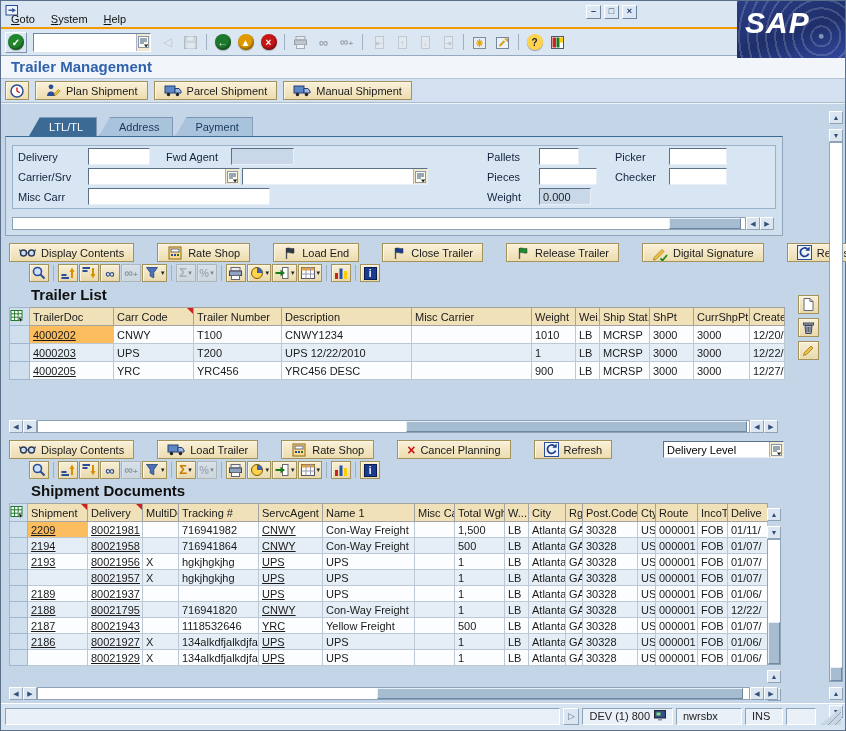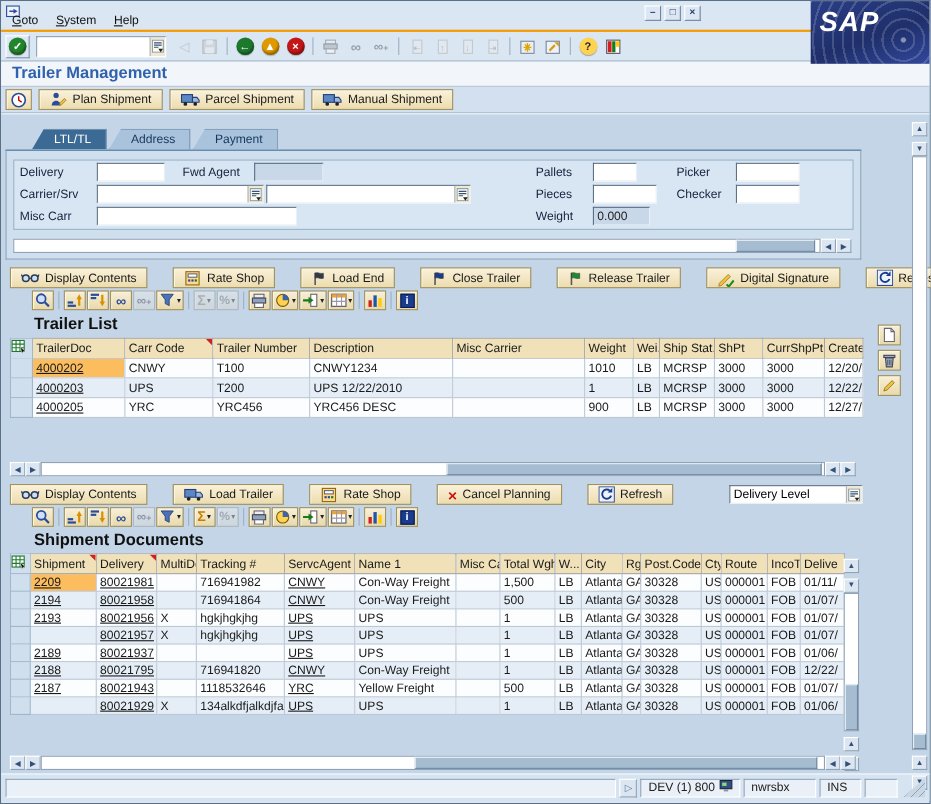--- a/index.html
+++ b/index.html
@@ -11,21 +11,21 @@
   .titlebar { height: 28px; position: relative; background: #dae6f2; border-bottom: 2px solid #f59b00; }
   .win-icon { position: absolute; left: 4px; top: 2px; width: 14px; height: 14px; }
   .menubar { position: absolute; left: 10px; bottom: 2px; display: flex; gap: 16px; font-size: 11px; color: #111; }
   .menubar span { cursor: default; }
   .winctrls { position: absolute; left: 585px; top: 4px; display: flex; gap: 3px; }
   .wbtn { width: 15px; height: 14px; background: #dce7f3; border: 1px solid; border-color: #ffffff #6d86a1 #6d86a1 #ffffff; font-size: 9px; line-height: 11px; text-align: center; color: #1c3a66; font-weight: bold; }
   .sap-logo { position: absolute; right: 0; top: 0; width: 108px; height: 57px; z-index: 20;
     background: radial-gradient(circle at 78% 62%, rgba(255,255,255,0.35) 0 2px, transparent 3px),
       repeating-radial-gradient(circle at 78% 62%, rgba(255,255,255,0.16) 0 2px, transparent 2px 9px),
       linear-gradient(160deg, #2a3e86 0%, #1f2f6b 55%, #31479b 100%);
-    color: #fff; font-weight: bold; font-style: italic; font-size: 25px; padding: 5px 0 0 8px; letter-spacing: 1px; }
+    color: #fff; font-weight: bold; font-style: italic; font-size: 30px; padding: 5px 0 0 8px; letter-spacing: 1px; }
   .systoolbar { height: 27px; background: #dae6f2; border-bottom: 1px solid #94a9bf; display: flex; align-items: center; gap: 2px; padding: 0 4px; }
   .enterbtn { width: 22px; height: 21px; display: inline-flex; align-items: center; justify-content: center; background: #dce7f3; border: 1px solid; border-color: #fff #7d94ac #7d94ac #fff; }
   .cmdwrap { display: inline-flex; width: 118px; height: 19px; border: 1px solid; border-color: #6d86a1 #fff #fff #6d86a1; background: #fff; margin: 0 4px; }
   .cmdwrap input { flex: 1; min-width: 0; border: 0; outline: none; font: 11px "Liberation Sans", sans-serif; padding: 0 3px; }
   .cmdwrap .mcb { width: 14px; display: flex; align-items: center; justify-content: center; background: #efe9d2; border-left: 1px solid #a9b4c0; }
   .tbtn { width: 21px; height: 21px; display: inline-flex; align-items: center; justify-content: center; }
   .cic { display: inline-flex; width: 16px; height: 16px; border-radius: 50%; align-items: center; justify-content: center; color: #fff; font-size: 10px; font-weight: bold; box-shadow: inset -1px -2px 2px rgba(0,0,0,0.35), 0 1px 1px rgba(0,0,0,0.25); }
   .dis { opacity: 0.45; filter: grayscale(85%); }
   .sep { width: 1px; height: 16px; background: #9fb0c2; margin: 0 3px; flex: 0 0 1px; }
 
@@ -919,20 +919,39 @@
               <td>Atlanta</td>
               <td>GA</td>
               <td>30328</td>
               <td>US</td>
               <td>000001</td>
               <td>FOB</td>
               <td>01/07/</td>
             </tr>
             <tr>
               <td class="selcell"></td>
+              <td class="alink">2186</td>
+              <td class="alink">80021927</td>
+              <td>X</td>
+              <td>134alkdfjalkdjfa</td>
+              <td class="alink">UPS</td>
+              <td>UPS</td>
+              <td></td>
+              <td class="ar">1</td>
+              <td>LB</td>
+              <td>Atlanta</td>
+              <td>GA</td>
+              <td>30328</td>
+              <td>US</td>
+              <td>000001</td>
+              <td>FOB</td>
+              <td>01/06/</td>
+            </tr>
+            <tr>
+              <td class="selcell"></td>
               <td></td>
               <td class="alink">80021929</td>
               <td>X</td>
               <td>134alkdfjalkdjfa</td>
               <td class="alink">UPS</td>
               <td>UPS</td>
               <td></td>
               <td class="ar">1</td>
               <td>LB</td>
               <td>Atlanta</td>

